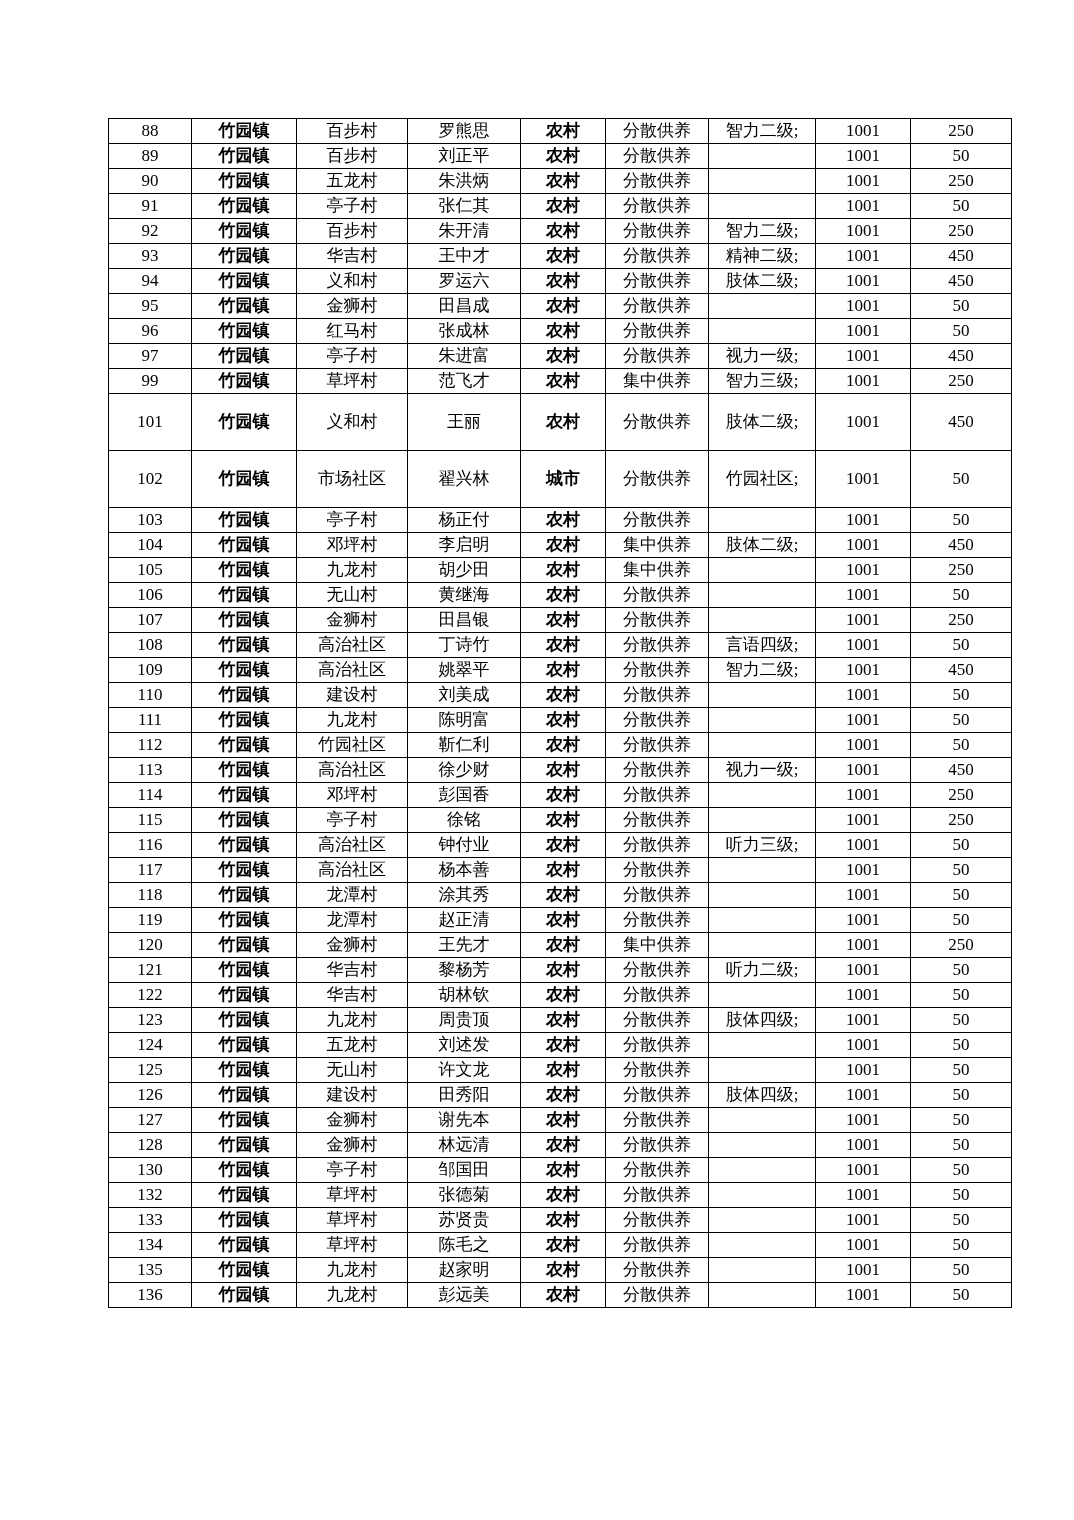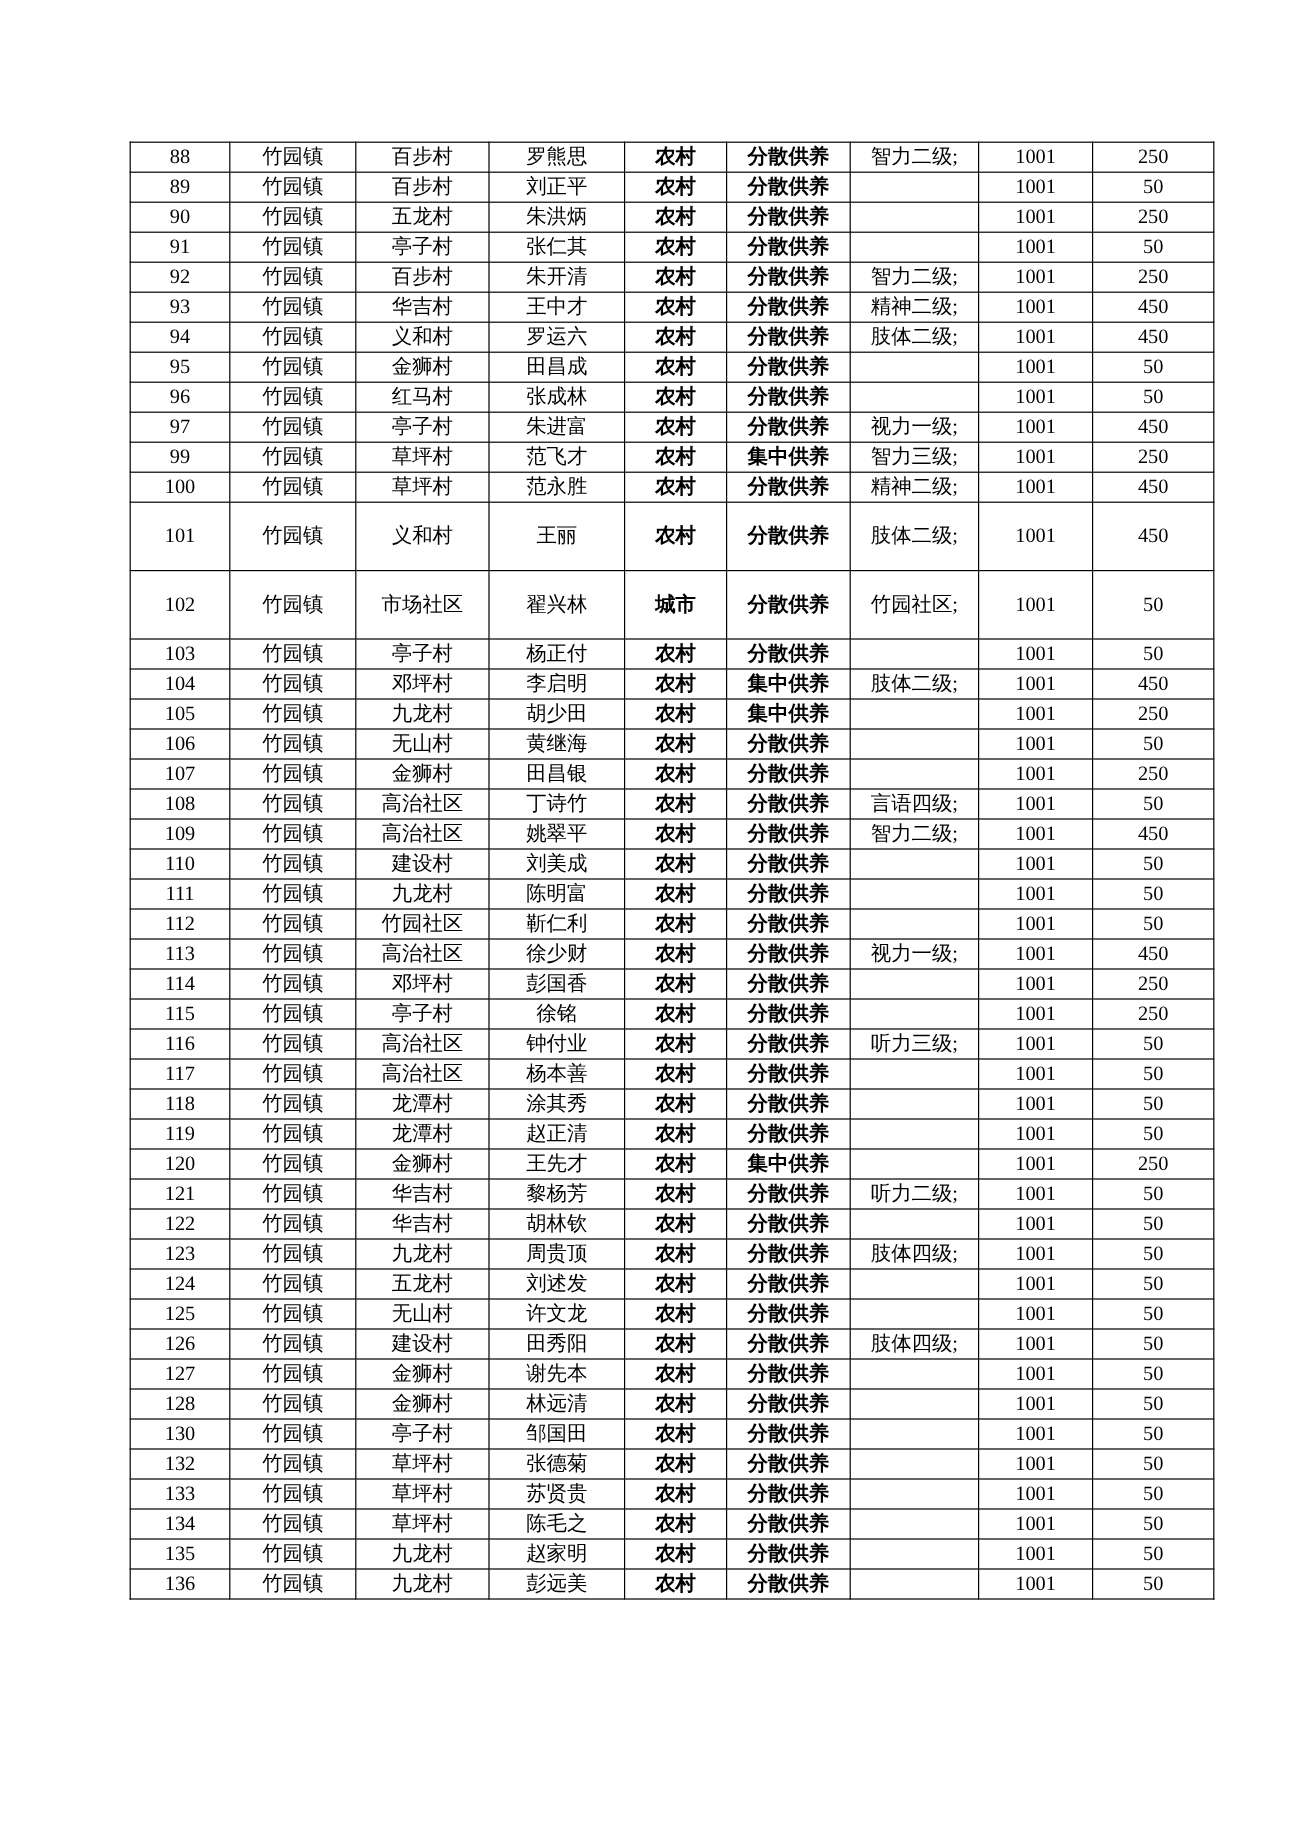--- a/index.html
+++ b/index.html
@@ -30,25 +30,25 @@
     border: 1px solid #000000;
     text-align: center;
     vertical-align: middle;
     padding: 0 2px;
     height: 24px;
     line-height: 1.15;
     overflow: hidden;
     white-space: nowrap;
   }
   td.c-idx   { width: 78px; }
-  td.c-town  { width: 100px; }
+  td.c-town  { width: 100px; font-weight: bold; }
   td.c-vill  { width: 106px; }
   td.c-name  { width: 108px; }
   td.c-type  { width: 80px; font-weight: bold; }
-  td.c-sup   { width: 98px; font-weight: bold; }
+  td.c-sup   { width: 98px; }
   td.c-dis   { width: 102px; white-space: normal; }
   td.c-code  { width: 90px; }
   td.c-amt   { width: 96px; }
   tr.tall td {
     height: 56px;
   }
   tr.tall td.c-dis {
     white-space: normal;
     line-height: 1.25;
   }
@@ -173,31 +173,20 @@
           <td class="c-idx">99</td>
           <td class="c-town">竹园镇</td>
           <td class="c-vill">草坪村</td>
           <td class="c-name">范飞才</td>
           <td class="c-type">农村</td>
           <td class="c-sup">集中供养</td>
           <td class="c-dis">智力三级;</td>
           <td class="c-code">1001</td>
           <td class="c-amt">250</td>
         </tr>
-        <tr>
-          <td class="c-idx">100</td>
-          <td class="c-town">竹园镇</td>
-          <td class="c-vill">草坪村</td>
-          <td class="c-name">范永胜</td>
-          <td class="c-type">农村</td>
-          <td class="c-sup">分散供养</td>
-          <td class="c-dis">精神二级;</td>
-          <td class="c-code">1001</td>
-          <td class="c-amt">450</td>
-        </tr>
         <tr class="tall">
           <td class="c-idx">101</td>
           <td class="c-town">竹园镇</td>
           <td class="c-vill">义和村</td>
           <td class="c-name">王丽</td>
           <td class="c-type">农村</td>
           <td class="c-sup">分散供养</td>
           <td class="c-dis">肢体二级;</td>
           <td class="c-code">1001</td>
           <td class="c-amt">450</td>

